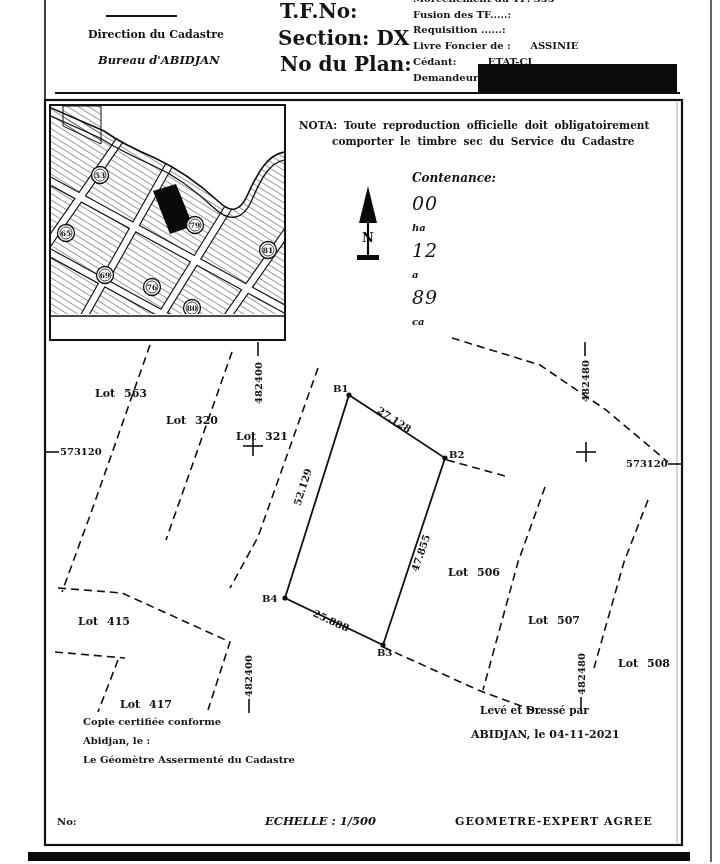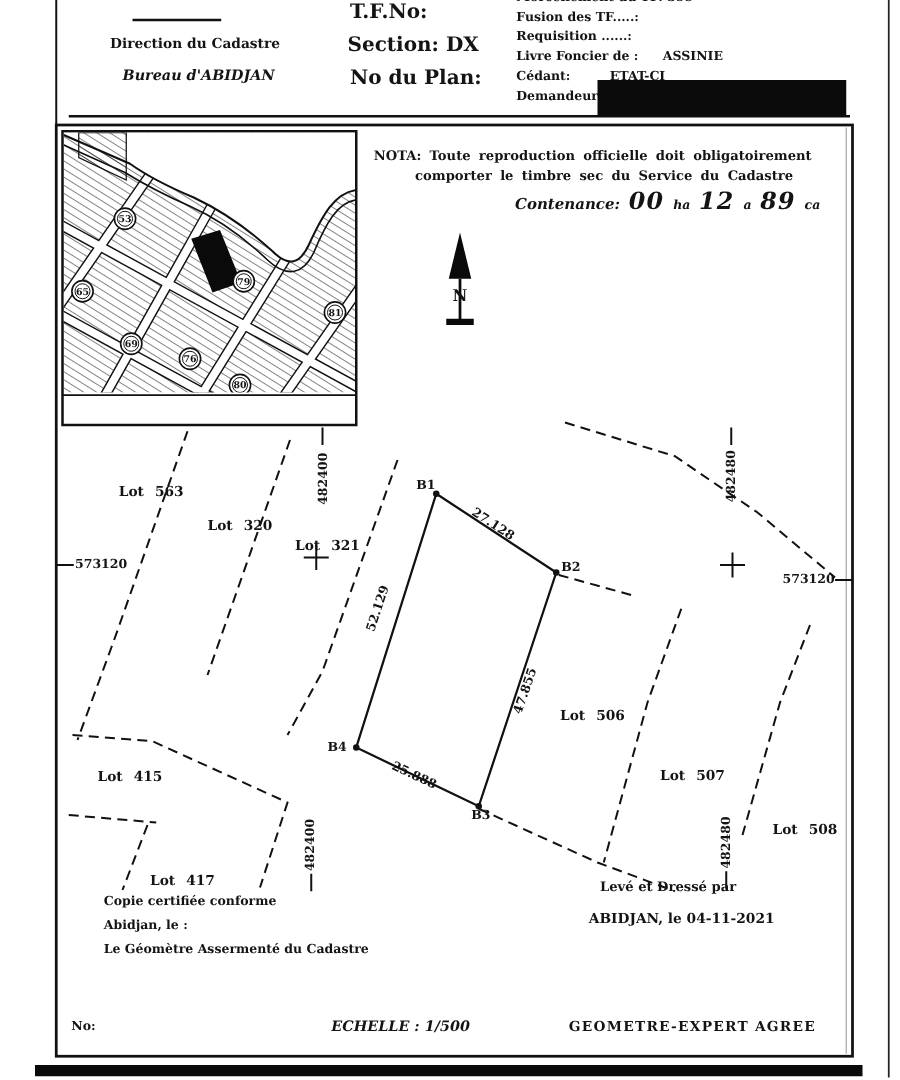--- a/index.html
+++ b/index.html
@@ -1,26 +1,26 @@
 <!DOCTYPE html>
 <html><head>
 <meta charset="utf-8">
 <style>
   html,body{margin:0;padding:0;background:#e8e8e8;}
   #page{position:relative;width:720px;height:864px;background:#ffffff;overflow:hidden;
         font-family:"DejaVu Serif",serif;color:#141414;}
   #linework{position:absolute;left:0;top:0;z-index:1;}
   .t{position:absolute;font-weight:700;white-space:nowrap;z-index:3;line-height:1.15;}.s10{font-size:10px;}.s105{font-size:10.5px;}.s11{font-size:11px;}
-  .s115{font-size:11.5px;font-style:italic;}.s12{font-size:12px;}.s13{font-size:13px;}.s15{font-size:16px;}
+  .s115{font-size:11.5px;font-style:italic;}.s12{font-size:12px;}.s13{font-size:13px;}.s15{font-size:20px;}
   .it{font-style:italic;}
   .ws{word-spacing:3px;}
   .ctr{transform:translate(-50%,-50%);}
   .redact{position:absolute;background:#0b0b0b;z-index:4;}
   .cont-row{display:flex;align-items:baseline;gap:7px;}
-  .cont-num{font-size:19px;font-style:italic;font-weight:700;letter-spacing:1px;}
+  .cont-num{font-size:19px;font-style:italic;font-weight:400;letter-spacing:1px;}
   .cont-unit{font-size:10px;font-style:italic;font-weight:700;}
   .lotlab{word-spacing:5px;}
   svg text{font-family:"DejaVu Serif",serif;font-weight:700;fill:#141414;}
 </style>
 </head>
 <body>
 
 <div id="page">
 
   <svg id="linework" width="720" height="864" viewBox="0 0 720 864">
@@ -162,21 +162,21 @@
   <div class="t s10" style="left:413px;top:56px;">
     <span>Cédant:</span>
     <span style="margin-left:28px;">ETAT-CI</span>
   </div>
   <div class="t s10" style="left:413px;top:72px;">Demandeur</div>
   <div class="redact" style="left:478px;top:64px;width:199px;height:29px;"></div>
 
   <div class="t s105 ws" style="left:299px;top:119px;">NOTA: Toute reproduction officielle doit obligatoirement</div>
   <div class="t s105 ws" style="left:332px;top:135px;">comporter le timbre sec du Service du Cadastre</div>
 
-  <div class="t cont-row" style="left:412px;top:151px;">
+  <div class="t cont-row" style="left:412px;top:172px;flex-direction:column;">
     <span class="s12 it">Contenance:</span>
     <span class="cont-num">00</span>
     <span class="cont-unit">ha</span>
     <span class="cont-num">12</span>
     <span class="cont-unit">a</span>
     <span class="cont-num">89</span>
     <span class="cont-unit">ca</span>
   </div>
 
   <div class="t s13 ctr" style="left:368px;top:238px;">N</div>

